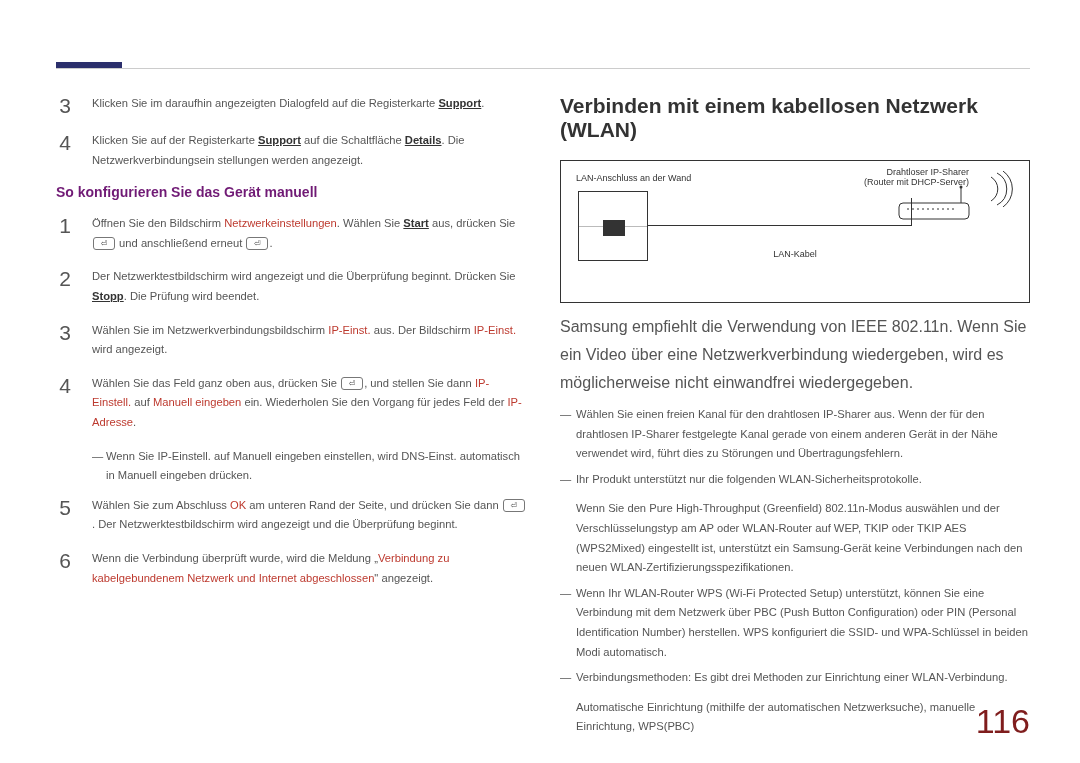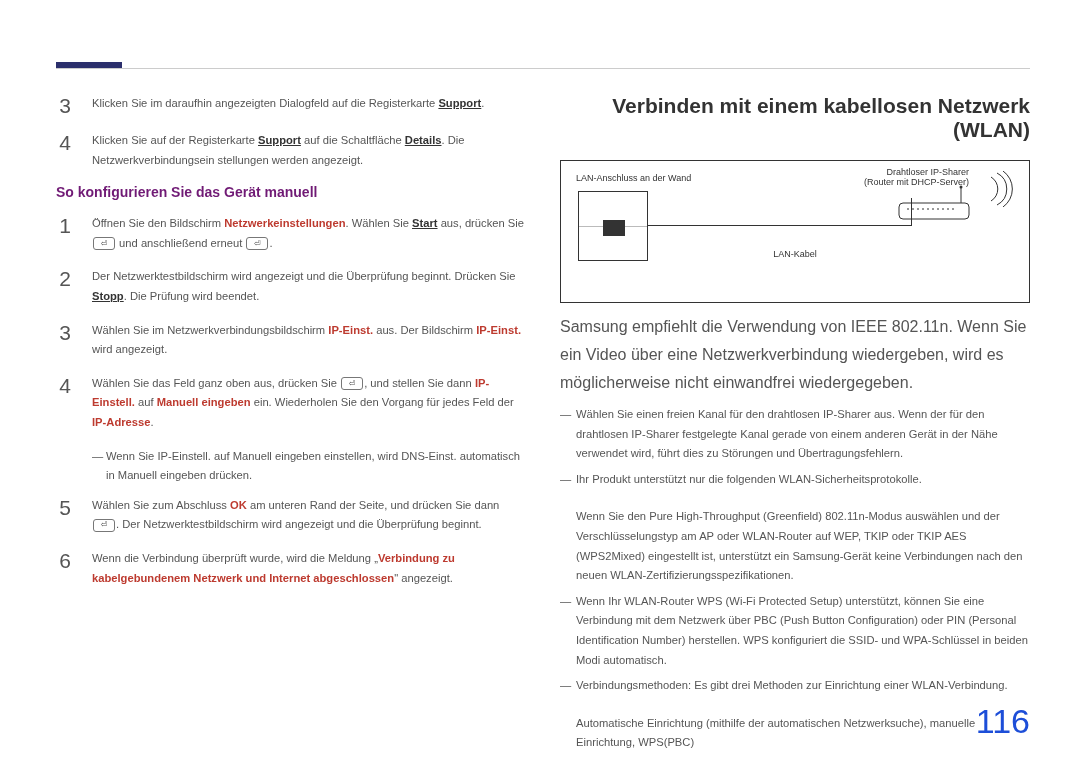--- a/index.html
+++ b/index.html
@@ -45,21 +45,21 @@
     flex-shrink: 0;
     line-height: 1.1;
     text-align: center;
   }
   .steptext {
     font-size: 11.2px;
     line-height: 1.75;
     color: #555;
   }
   .steptext .b { font-weight: 700; color: #333; text-decoration: underline; }
-  .steptext .rb { font-weight: 700; color: #bd3a2f; }
+  .steptext .rb { font-weight: 400; color: #bd3a2f; }
   .h3 {
     font-size: 14px;
     font-weight: 700;
     color: #701a75;
     margin: 8px 0 14px 0;
   }
   .note {
     display: flex;
     font-size: 11.2px;
     line-height: 1.75;
@@ -79,21 +79,20 @@
     border-radius: 3px;
     font-size: 8px;
     line-height: 1;
     margin: 0 1px;
   }
   .rtitle {
     font-size: 21px;
     font-weight: 700;
     color: #333;
     margin-bottom: 18px;
-    text-align: right;
   }
   .diagram {
     border: 1px solid #333;
     height: 143px;
     position: relative;
     margin-bottom: 10px;
   }
   .diagram .lbl {
     position: absolute;
     font-size: 9px;
@@ -152,27 +151,27 @@
   }
   .blist { margin-top: 4px; }
   .bitem {
     display: flex;
     font-size: 11.2px;
     line-height: 1.75;
     color: #555;
     margin-bottom: 6px;
   }
   .bitem .dash { flex-shrink: 0; width: 16px; }
-  .bitem .sub { margin-top: 18px; }
+  .bitem .sub { margin-top: 10px; }
   .pagenum {
     position: absolute;
     bottom: 22px;
     right: 50px;
     font-size: 34px;
-    color: #1d4ed8;
+    color: #7f1d1d;
     font-weight: 300;
   }
 </style>
 </head>
 <body>
 
 <div class="topline"></div>
 <div class="topbar"></div>
 
 <div class="cols">

